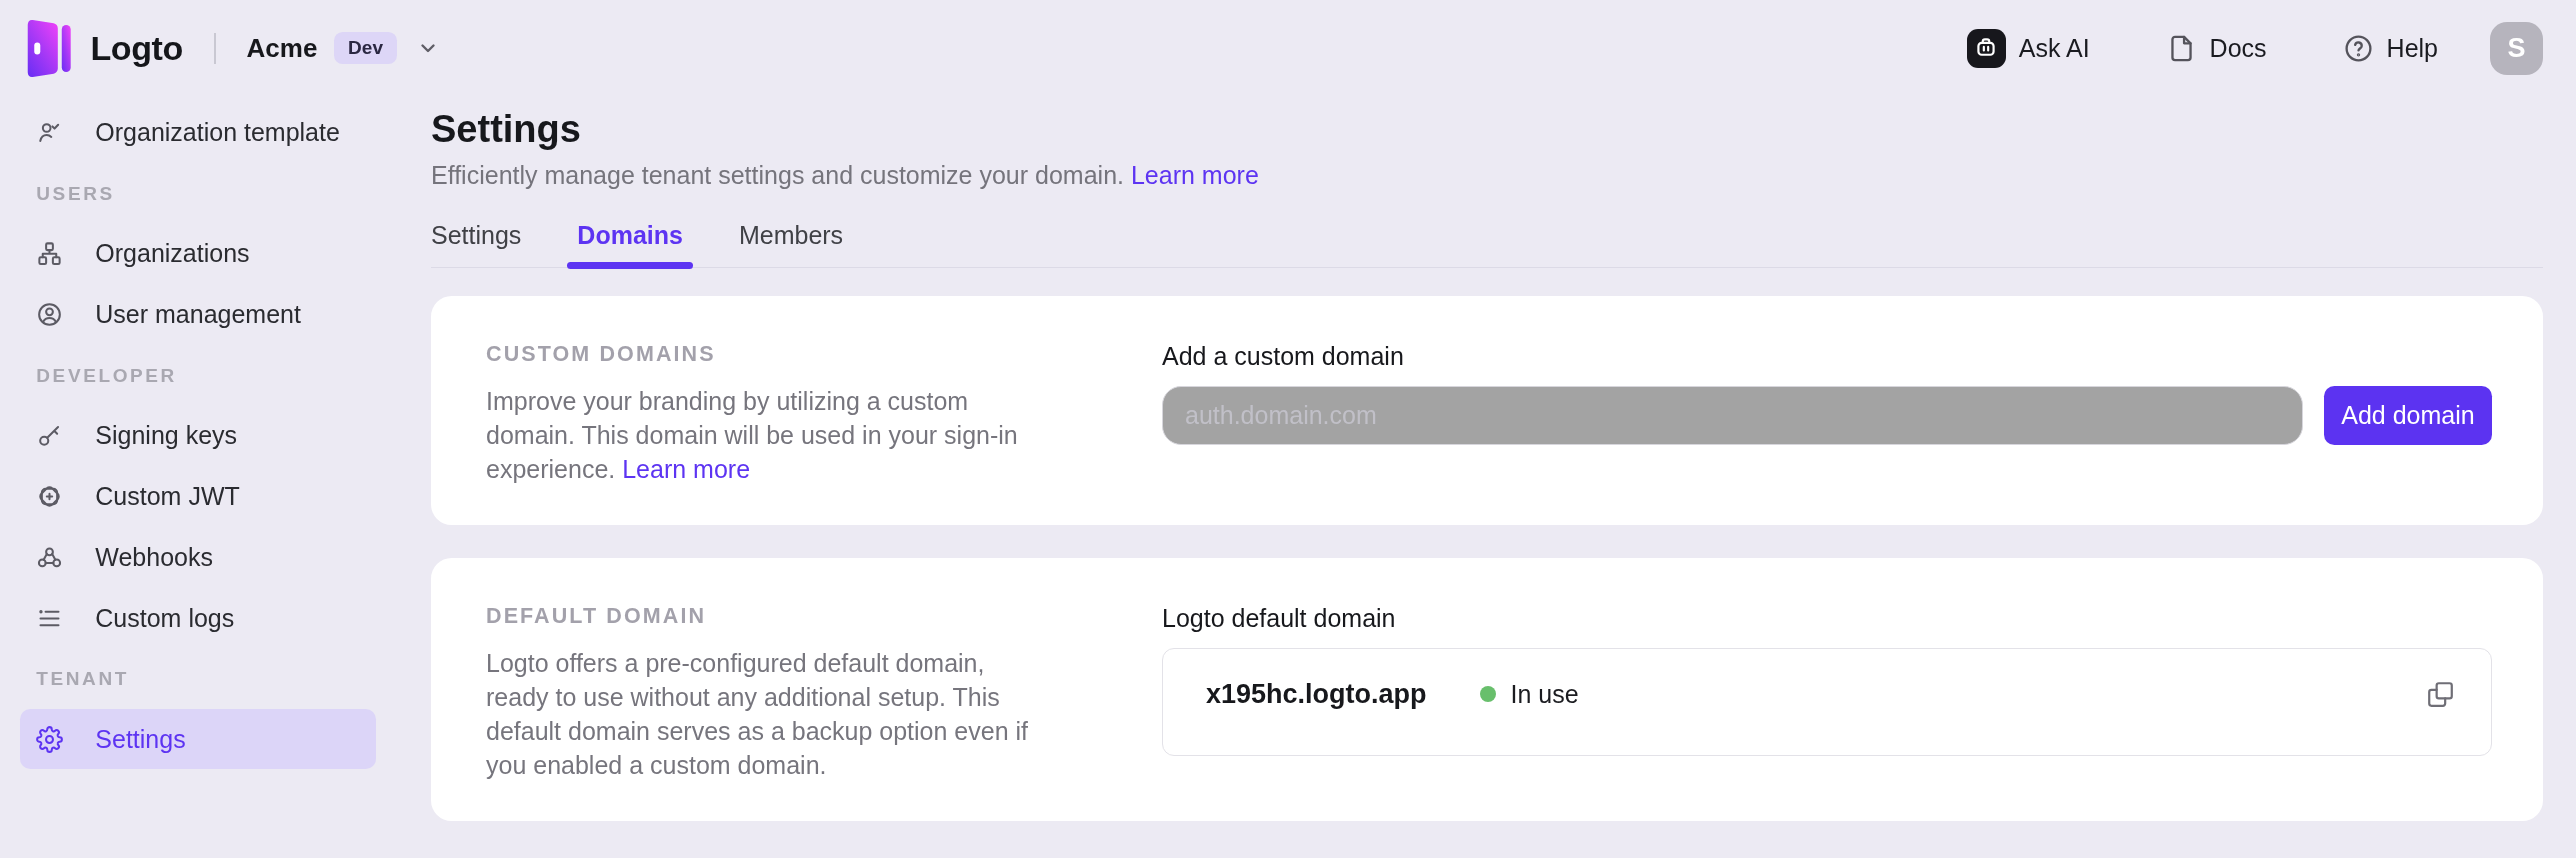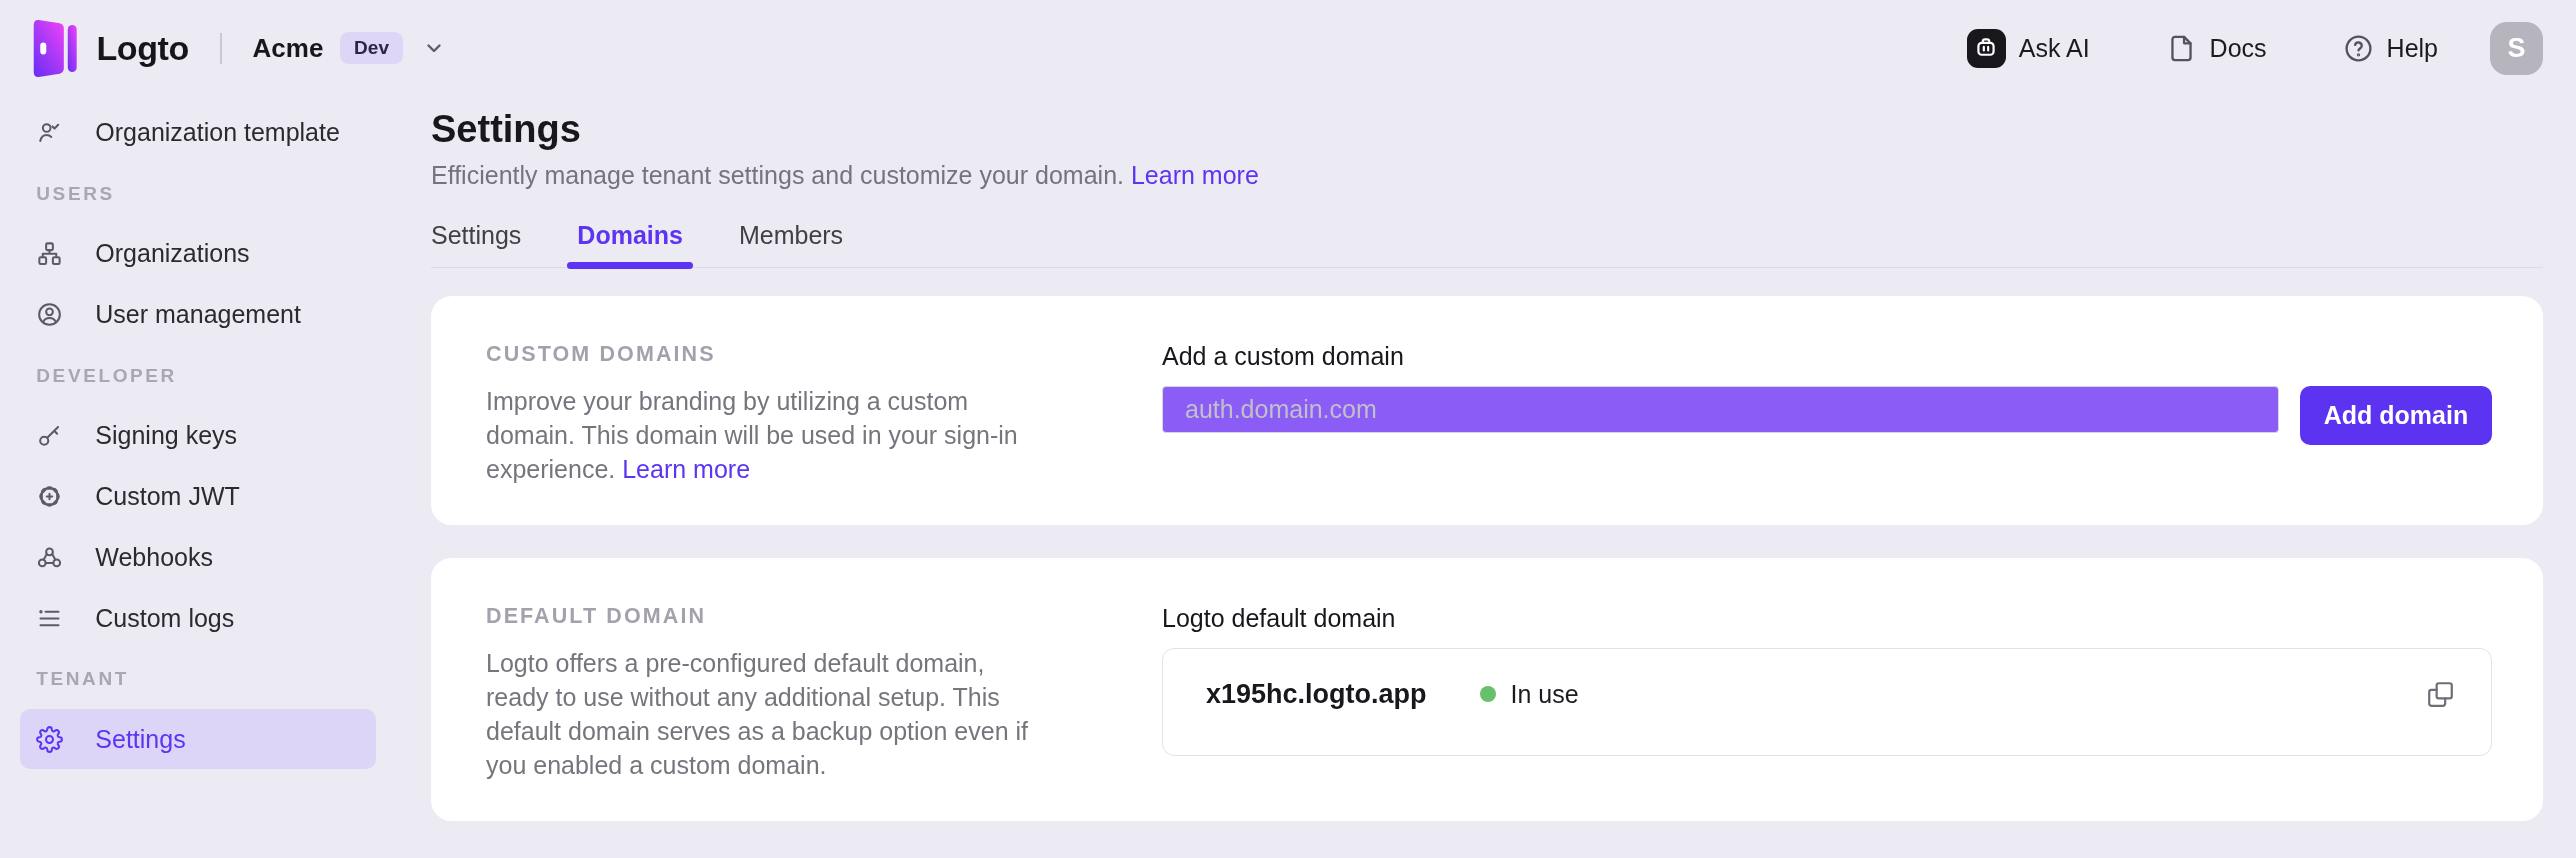--- a/index.html
+++ b/index.html
@@ -6,21 +6,21 @@
   html,body { width:2576px; height:859px; }
   body {
     font-family:"Liberation Sans", sans-serif;
     background:#eceaf3;
     color:#191c1d;
     overflow:hidden;
   }
   svg { display:block; }
 
   
-  .header { height:96px; display:flex; align-items:center; padding:0 33px 0 26px; }
+  .header { height:96px; display:flex; align-items:center; padding:0 33px 0 20px; }
   .brand { display:flex; align-items:center; gap:15.5px; }
   .brand-name { font-size:34px; font-weight:700; letter-spacing:-0.4px; color:#15161a; }
   .header-divider { width:1.7px; height:31px; background:#c9c8d2; margin:0 31px; }
   .tenant { display:flex; align-items:center; }
   .tenant-name { font-size:26px; font-weight:700; color:#17181c; }
   .env-badge { margin-left:17px; background:#ddd6f7; color:#2a2742; font-size:19px;
     font-weight:600; padding:5.2px 13.7px; border-radius:8.6px; }
   .tenant-chevron { margin-left:19px; color:#5f5e66; }
   .header-actions { margin-left:auto; display:flex; align-items:center; gap:76px; }
   .h-action { display:flex; align-items:center; gap:13px; font-size:25px; font-weight:500; color:#1a1b20; cursor:pointer; }
@@ -54,25 +54,25 @@
   
   .card { background:#fff; border-radius:20.6px; display:flex; padding:46px 51px 39px 55px; }
   .card-1 { margin-top:27.5px; }
   .card-2 { margin-top:33px; }
   .card-left { width:550px; flex-shrink:0; margin-right:126px; }
   .card-section-title { font-size:21.5px; font-weight:700; letter-spacing:2.1px; color:#a3a1ab; }
   .card-para { margin-top:17px; font-size:25px; line-height:34px; color:#76757d; }
   .card-right { flex:1; }
   .field-label { font-size:25px; font-weight:400; color:#17181c; }
   .field-row { margin-top:15.5px; display:flex; }
-  .text-input { flex:1; height:47px; border:1.7px solid #d7d6dc; border-radius:4px; background:#8b5cf6;
+  .text-input { flex:1; height:59px; border:1.7px solid #d7d6dc; border-radius:19px; background:#a3a3a3;
     padding:0 22px; font-size:25px; font-family:"Liberation Sans",sans-serif; color:#17181c; outline:none; }
   .text-input::placeholder { color:#c1c0c8; }
-  .primary-btn { margin-left:20.6px; width:192px; height:59px; border:none; border-radius:10.3px;
-    background:#5c33f1; color:#fff; font-size:25px; font-weight:700; font-family:"Liberation Sans",sans-serif; cursor:pointer; }
+  .primary-btn { margin-left:20.6px; width:168px; height:59px; border:none; border-radius:10.3px;
+    background:#5c33f1; color:#fff; font-size:25px; font-weight:400; font-family:"Liberation Sans",sans-serif; cursor:pointer; }
 
   .domain-box { margin-top:15.5px; height:108px; border:1.7px solid #e3e2e8; border-radius:12px;
     display:flex; align-items:center; padding:0 34px 16px 43px; background:#fff; }
   .domain-name { font-size:27px; font-weight:700; color:#17181c; }
   .status-dot { margin-left:53px; width:16.3px; height:16.3px; border-radius:50%; background:#68bf6c; }
   .status-text { margin-left:14.6px; font-size:25px; color:#1b1c20; }
   .copy-btn { margin-left:auto; background:none; border:none; color:#6f6e76; cursor:pointer; }
 </style>
 </head>
 <body>

